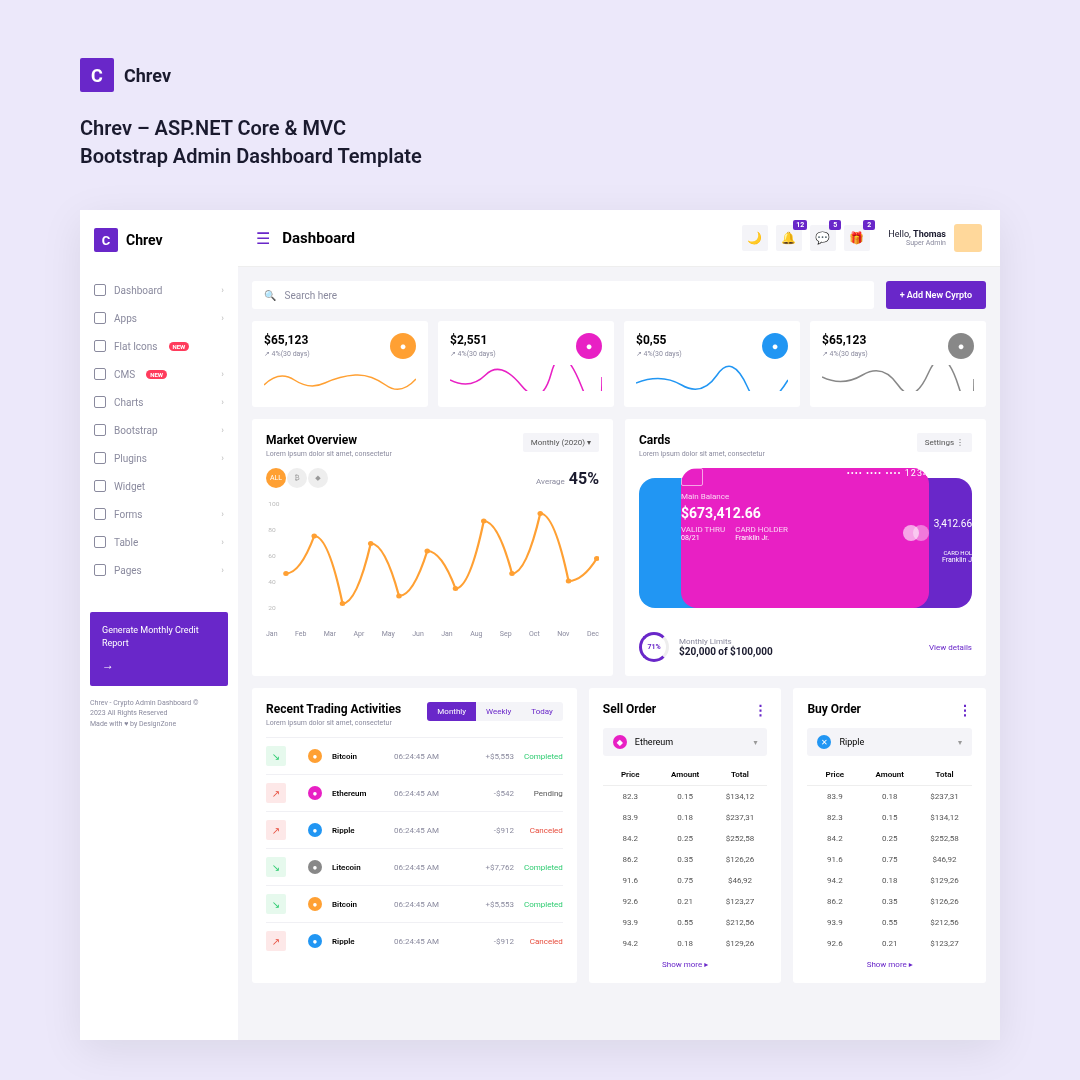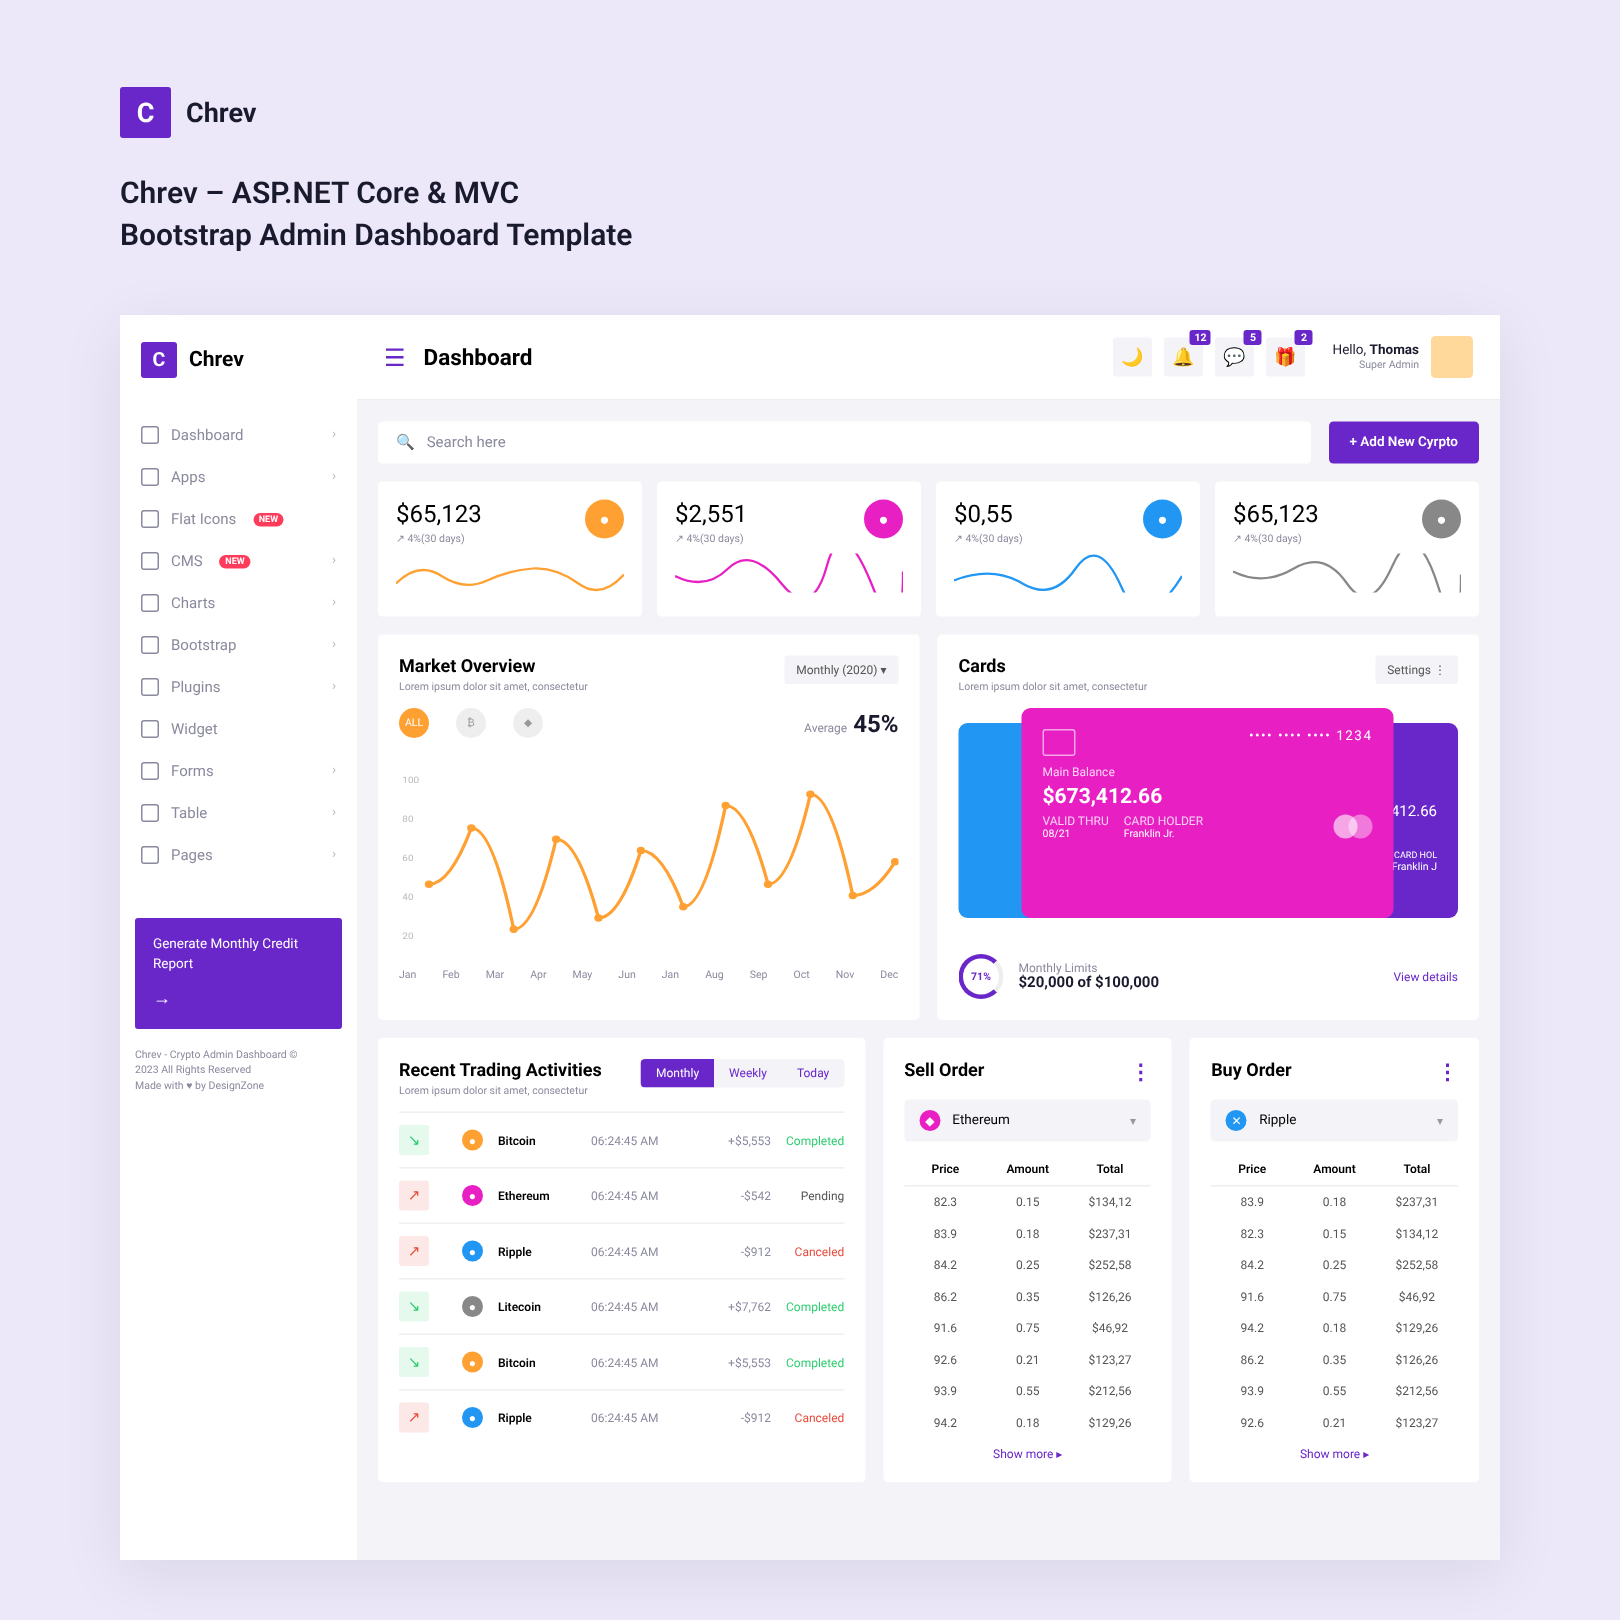--- a/index.html
+++ b/index.html
@@ -32,38 +32,38 @@
 .tb-user-txt{text-align:right;font-size:9px;color:#1a1a2e}
 .tb-user-txt .sub{font-size:7px;color:#8a8a9e}
 .avatar{width:28px;height:28px;background:#ffd89b;border-radius:3px}
 .content{flex:1;padding:14px;overflow-y:auto}
 .row{display:flex;gap:12px;margin-bottom:12px}
 .search-bar{flex:1;background:#fff;display:flex;align-items:center;padding:8px 12px;gap:8px;font-size:10px;color:#8a8a9e;border-radius:3px}
 .btn-add{background:#6927c9;color:#fff;font-size:9px;font-weight:600;padding:9px 14px;border:none;cursor:pointer;border-radius:3px}
 .stat-cards{display:flex;gap:10px;margin-bottom:12px}
 .stat{flex:1;background:#fff;padding:12px;border-radius:3px}
 .stat-top{display:flex;justify-content:space-between;align-items:flex-start}
-.stat-val{font-weight:400;font-size:16px}
+.stat-val{font-weight:700;font-size:12px}
 .stat-sub{font-size:7px;color:#8a8a9e;margin-top:3px}
 .stat-ico{width:26px;height:26px;border-radius:50%;display:flex;align-items:center;justify-content:center;color:#fff;font-size:11px;font-weight:700}
 .spark{height:26px;width:100%;margin-top:6px}
 .card{background:#fff;padding:14px;border-radius:3px}
 .card-head{display:flex;justify-content:space-between;align-items:flex-start;margin-bottom:10px}
 .card-title{font-weight:700;font-size:12px}
 .card-sub{font-size:7px;color:#8a8a9e;margin-top:3px}
 .dropdown{background:#f4f4f8;font-size:8px;padding:5px 8px;border-radius:2px;color:#555;cursor:pointer}
-.mo-filters{display:flex;align-items:center;gap:18px;margin-bottom:20px}
+.mo-filters{display:flex;align-items:center;gap:1px;margin-bottom:8px}
 .chip{width:20px;height:20px;border-radius:50%;background:#eee;display:flex;align-items:center;justify-content:center;font-size:7px;color:#999;cursor:pointer}
 .chip.active{background:#ffa033;color:#fff}
 .mo-avg{margin-left:auto;font-size:8px;color:#8a8a9e}
 .mo-avg b{font-size:16px;color:#1a1a2e;margin-left:4px}
 .mo-chart{height:130px;position:relative}
 .mo-xaxis{display:flex;justify-content:space-between;font-size:7px;color:#8a8a9e;margin-top:4px}
 .cards-area{position:relative;height:150px;margin-bottom:14px}
-.credit-card{position:absolute;width:230px;height:130px;border-radius:6px;padding:14px;color:#fff}
+.credit-card{position:absolute;width:230px;height:130px;border-radius:16px;color:#fff}
 .cc-blue{background:#2196f3;left:0;top:10px}
 .cc-pink{background:#e820c4;left:42px;top:0;z-index:2;width:248px;height:140px}
 .cc-purple{background:#6927c9;right:0;top:10px}
 .cc-num{font-size:9px;letter-spacing:1px;text-align:right;margin-bottom:4px}
 .cc-label{font-size:8px;opacity:.8}
 .cc-bal{font-size:14px;font-weight:700;margin:4px 0 4px}
 .cc-row{display:flex;gap:10px;font-size:7px}
 .cc-chip{width:22px;height:18px;border:1px solid rgba(255,255,255,.6);border-radius:2px;margin-bottom:6px}
 .limits{display:flex;align-items:center;gap:10px}
 .ring{width:30px;height:30px;border:3px solid #6927c9;border-right-color:#eee;border-radius:50%;display:flex;align-items:center;justify-content:center;font-size:7px;font-weight:700;color:#6927c9}

